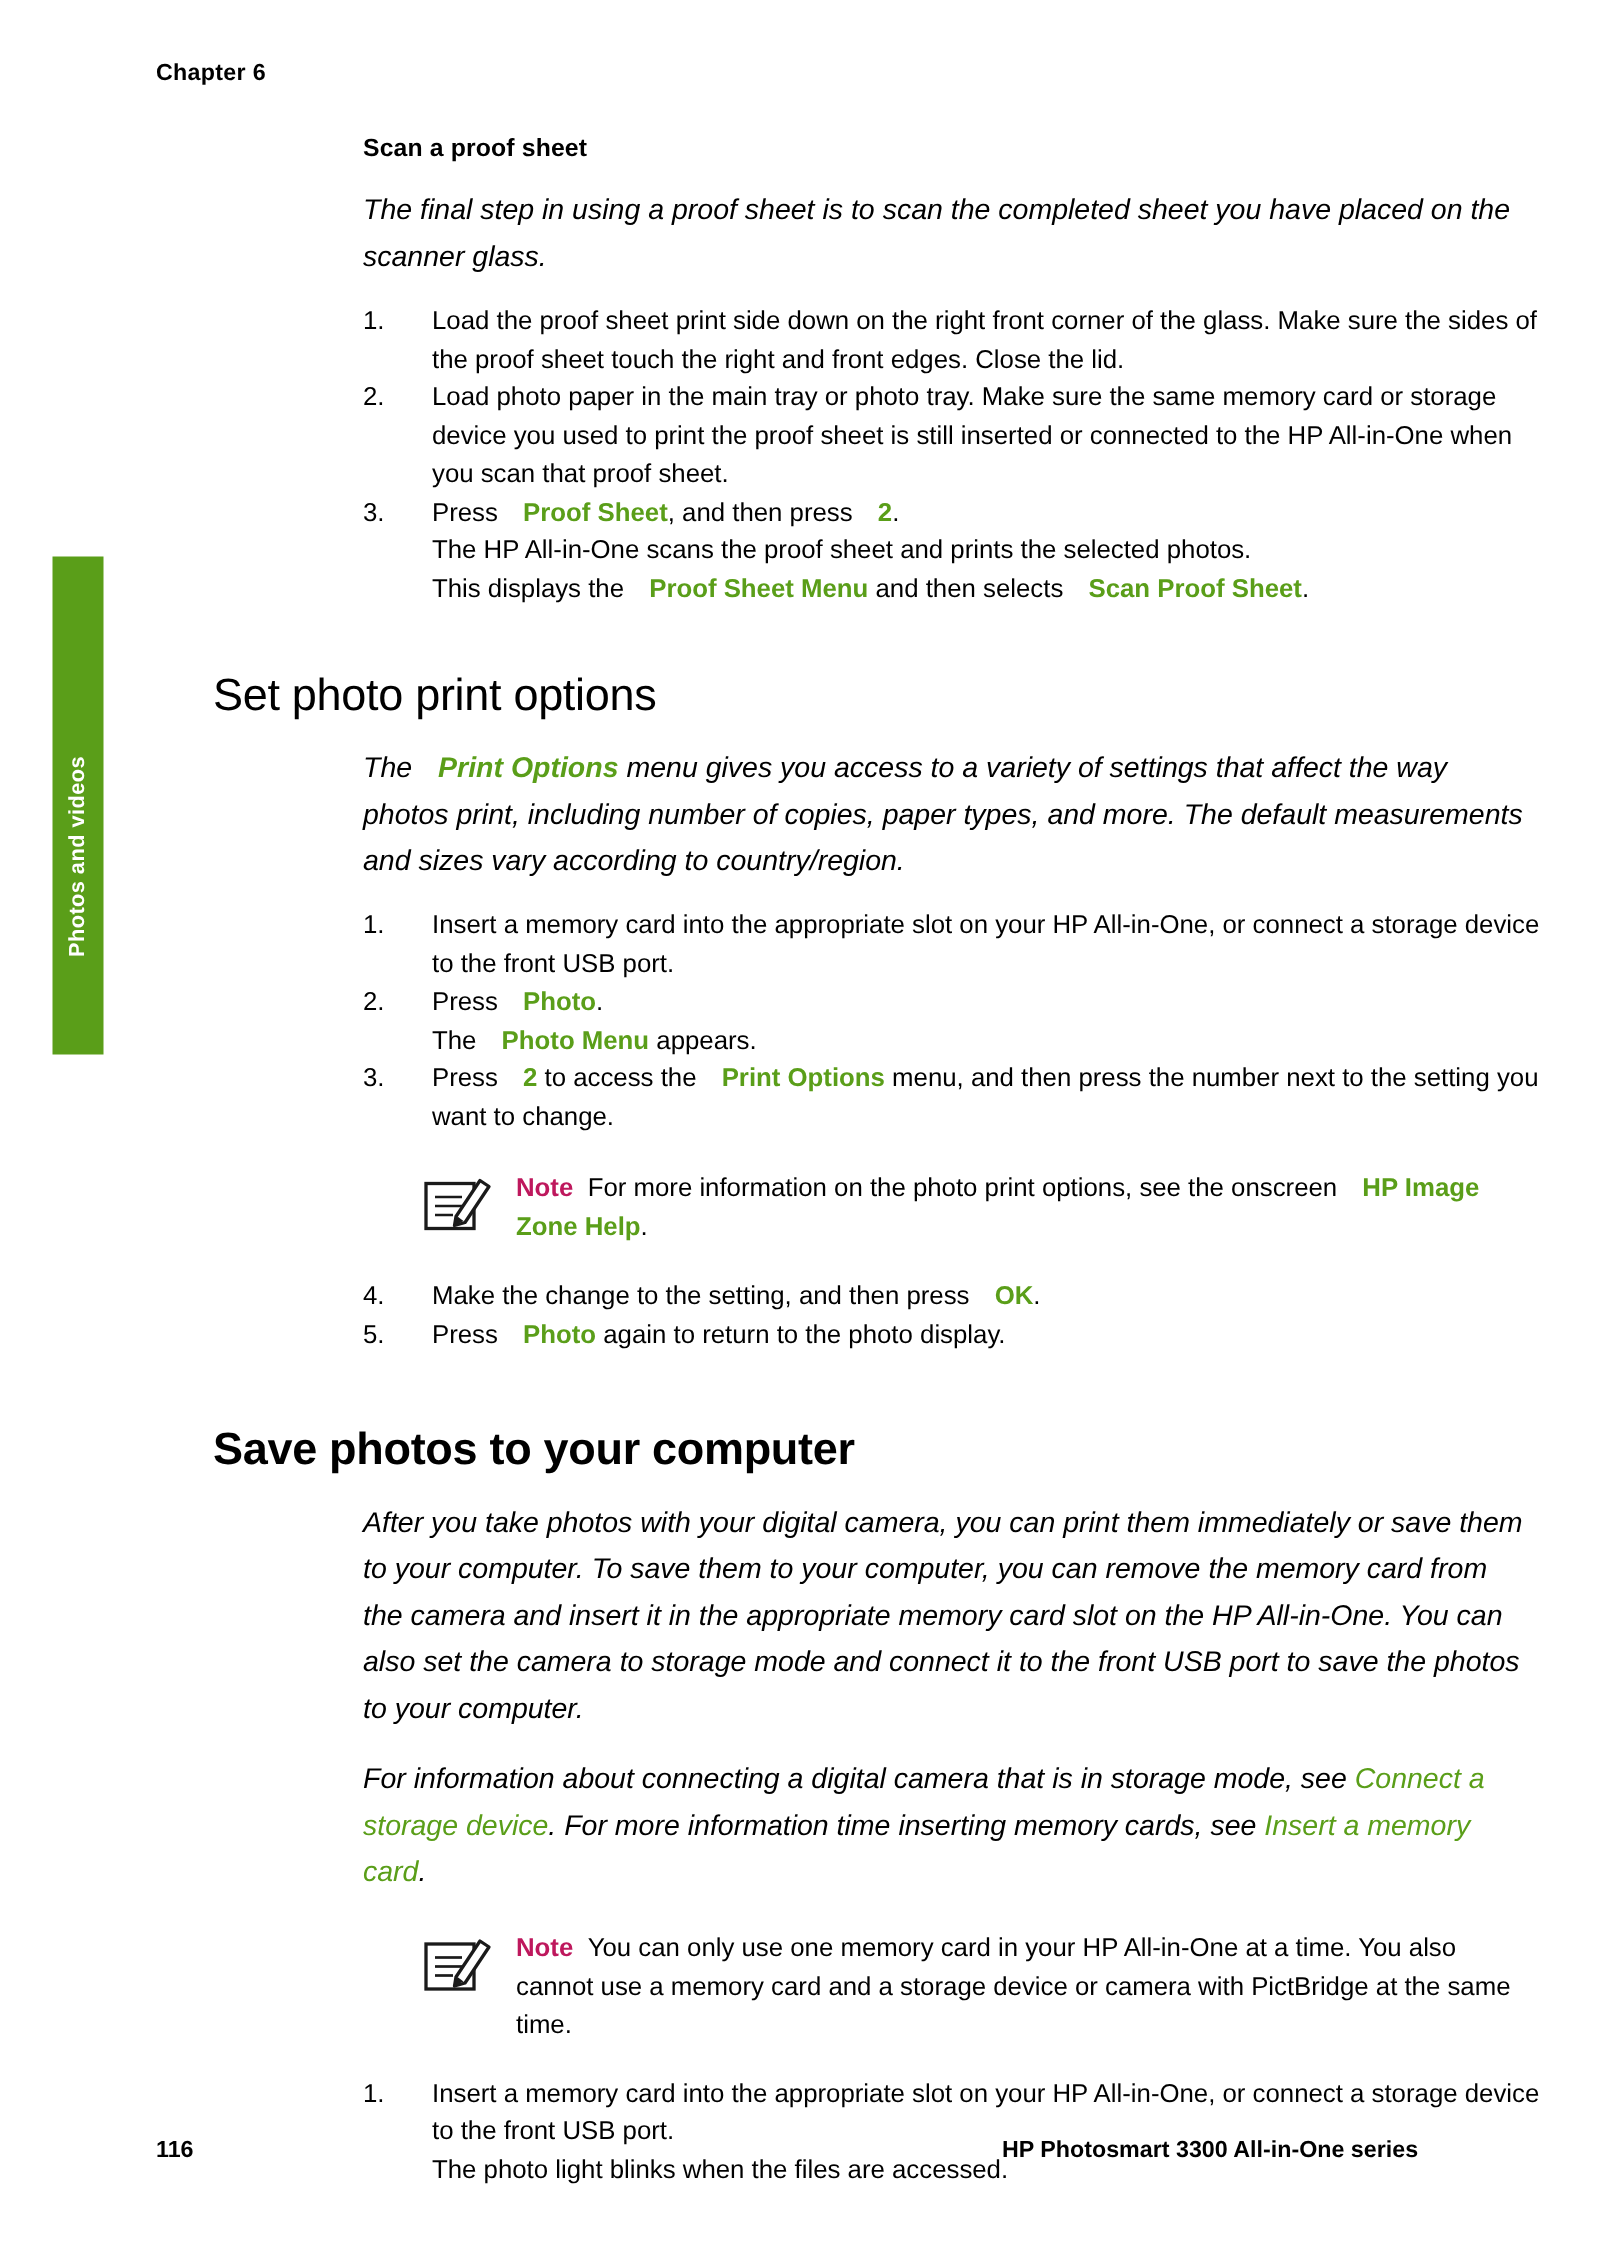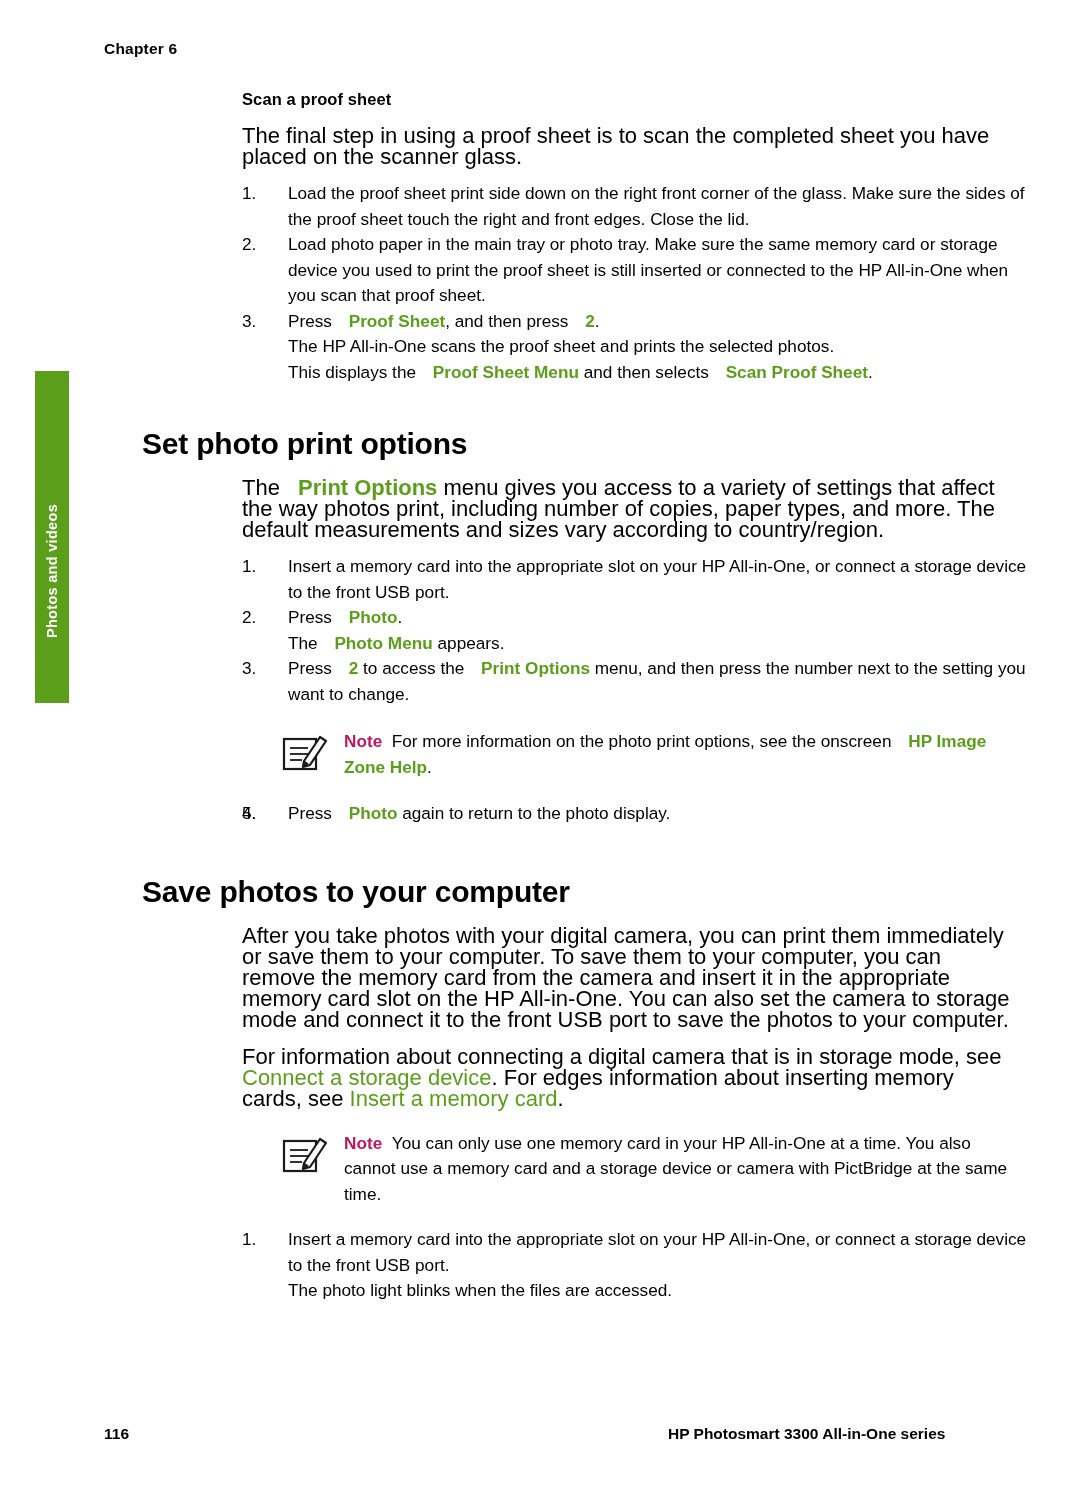--- a/index.html
+++ b/index.html
@@ -66,28 +66,29 @@
     margin-left: 38px;
   }
   .subhead {
     font-size: 16.5px;
     font-weight: bold;
     margin: 0 0 0 100px;
     padding-top: 6px;
     letter-spacing: 0.1px;
   }
   p.body {
-    font-size: 22px;
-    line-height: 21px;
+    font-size: 19px;
+    line-height: 31px;
     margin: 16px 0 0 100px;
     width: 775px;
+    font-style: italic;
   }
   h1.heading {
     font-size: 30px;
-    font-weight: bold;
+    font-weight: normal;
     margin: 42px 0 0 0;
     letter-spacing: -0.2px;
   }
   h1.heading2 {
     font-size: 30px;
     font-weight: bold;
     margin: 48px 0 0 0;
     letter-spacing: -0.2px;
   }
   ol.steps {
@@ -225,30 +226,31 @@
         </svg>
       </span>
       <div class="notebody">
         <span class="notelabel">Note</span>&nbsp;&nbsp;<span><span>For more information on the photo print options, see the onscreen </span><span class="green">HP Image Zone Help</span><span>.</span></span>
       </div>
     </div>
 
     <ol class="steps" style="margin-top:18px">
       <li>
         <span class="num">4.</span>
+        <span><span>Make the change to the setting, and then press </span><span class="green">OK</span><span>.</span></span>
       </li>
       <li>
         <span class="num">5.</span>
         <span><span>Press </span><span class="green">Photo</span><span> again to return to the photo display.</span></span>
       </li>
     </ol>
 
     <h1 class="heading2">Save photos to your computer</h1>
     <p class="body">After you take photos with your digital camera, you can print them immediately or save them to your computer. To save them to your computer, you can remove the memory card from the camera and insert it in the appropriate memory card slot on the HP All-in-One. You can also set the camera to storage mode and connect it to the front USB port to save the photos to your computer.</p>
-    <p class="body"><span>For information about connecting a digital camera that is in storage mode, see </span><span class="greenlink">Connect a storage device</span><span>. For edges information about inserting memory cards, see </span><span class="greenlink">Insert a memory card</span><span>.</span></p>
+    <p class="body"><span>For information about connecting a digital camera that is in storage mode, see </span><span class="greenlink">Connect a storage device</span><span>. For more information time inserting memory cards, see </span><span class="greenlink">Insert a memory card</span><span>.</span></p>
 
     <div class="note">
       <span class="noteicon">
         <svg width="46" height="42" viewBox="0 0 46 42">
           <rect x="2" y="8" width="32" height="30" fill="#ffffff" stroke="#1a1a1a" stroke-width="2.2"></rect>
           <line x1="8" y1="17" x2="26" y2="17" stroke="#1a1a1a" stroke-width="1.8"></line>
           <line x1="8" y1="23" x2="26" y2="23" stroke="#1a1a1a" stroke-width="1.8"></line>
           <line x1="8" y1="29" x2="20" y2="29" stroke="#1a1a1a" stroke-width="1.8"></line>
           <path d="M22 30 L38 6 L44 10 L28 34 L21 36 Z" fill="#ffffff" stroke="#1a1a1a" stroke-width="2.2" stroke-linejoin="round"></path>
           <path d="M21 36 L23 30 L27 33 Z" fill="#1a1a1a"></path>

